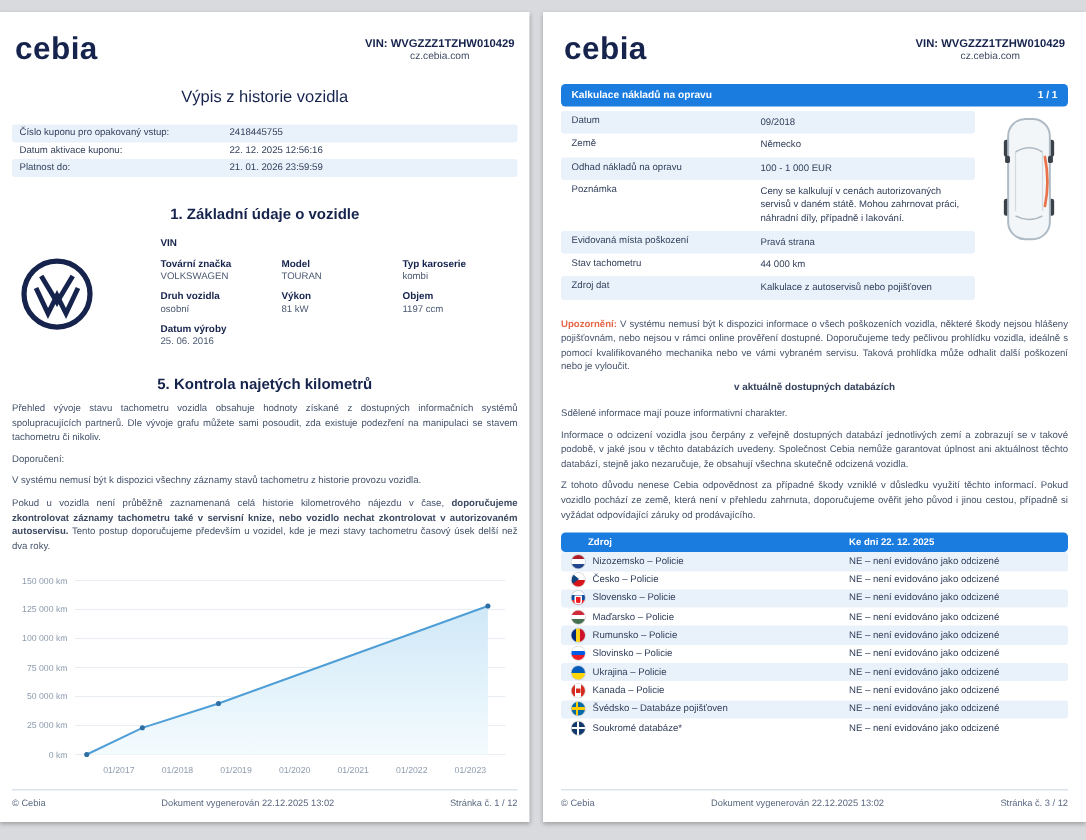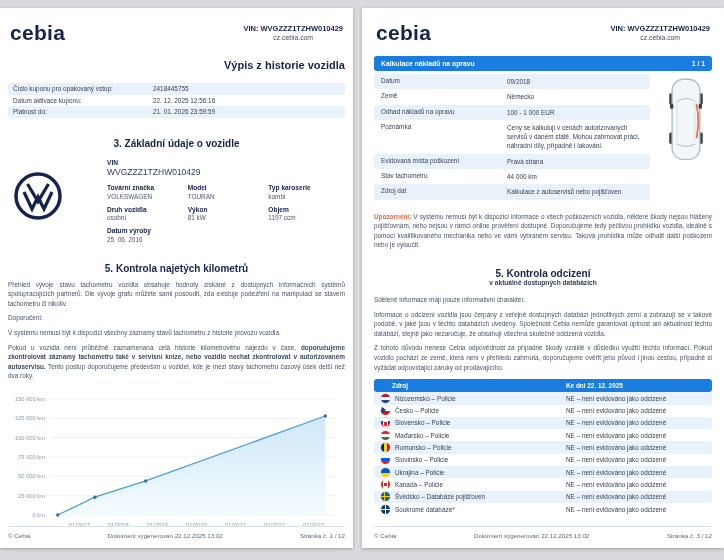--- a/index.html
+++ b/index.html
@@ -9,21 +9,21 @@
   .page-right{left:362px;width:362px;}
   .page-inner{position:relative;height:100%;box-sizing:border-box;padding:12px 8px 0 8px;}
   .page-right .page-inner{padding:12px 12px 0 12px;}
 
   .doc-header{display:flex;justify-content:space-between;align-items:flex-start;margin:2px 2px 0 2px;}
   .logo{font-size:21px;font-weight:bold;color:#15234d;letter-spacing:.3px;line-height:1;}
   .hdr-right{text-align:center;padding-top:2px;}
   .hdr-vin{font-size:7.5px;font-weight:bold;color:#15234d;}
   .hdr-site{font-size:6.8px;color:#3f4c66;margin-top:1px;}
 
-  .doc-title{text-align:right;font-size:11px;font-weight:bold;color:#15234d;margin:16px 0 12px 0;}
+  .doc-title{text-align:center;font-size:11px;font-weight:normal;color:#15234d;margin:16px 0 12px 0;}
 
   .info-row{display:flex;align-items:center;min-height:11.5px;border-radius:2px;}
   .stripe{background:#e9f2fb;}
   .info-label{width:140px;flex:none;padding:2px 0 2px 5px;font-size:6.4px;color:#33415c;}
   .info-value{flex:1;font-size:6.4px;color:#33415c;padding:2px 0;}
 
   .section-heading{text-align:center;font-size:10px;font-weight:bold;color:#15234d;}
   .sh1{margin:20px 0 10px 0;}
   .sh2{margin:20px 0 6px 0;}
   .sh5{margin:18px 0 0 0;}
@@ -105,34 +105,33 @@
           <div class="info-row">
             <div class="info-label">Datum aktivace kuponu:</div>
             <div class="info-value">22. 12. 2025 12:56:16</div>
           </div>
           <div class="info-row stripe">
             <div class="info-label">Platnost do:</div>
             <div class="info-value">21. 01. 2026 23:59:59</div>
           </div>
         </div>
 
-      <div class="section-heading sh1">3. Základní údaje o vozidle</div>
+      <div class="section-heading sh1">1. Základní údaje o vozidle</div>
 
       <div class="vehicle-box">
         <div class="vw-wrap">
           <svg class="vw-logo" width="50" height="50" viewBox="0 0 100 100">
             <circle cx="50" cy="50" r="44" fill="none" stroke="#15234d" stroke-width="7"></circle>
             <path d="M29 26 L50 61 L71 26" fill="none" stroke="#15234d" stroke-width="6.5" stroke-linejoin="miter"></path>
             <path d="M22 42 L38 76 L50 52 L62 76 L78 42" fill="none" stroke="#15234d" stroke-width="6.5" stroke-linejoin="miter"></path>
           </svg>
         </div>
         <div class="vehicle-fields">
           <div class="vin-field">
             <div class="f-label">VIN</div>
-            <div class="vin-val">WVGZZZ1TZHW010429</div>
           </div>
           <div id="fields-grid" class="fields-grid">
               <div class="field">
                 <div class="f-label">Tovární značka</div>
                 <div class="f-value">VOLKSWAGEN</div>
               </div>
               <div class="field">
                 <div class="f-label">Model</div>
                 <div class="f-value">TOURAN</div>
               </div>
@@ -266,21 +265,20 @@
         <path d="M11 82 Q22 88 33 82" fill="none" stroke="#aebac4" stroke-width="1.2"></path>
         <path d="M11 30 L11 78" fill="none" stroke="#d2dae0" stroke-width="1"></path>
         <path d="M33 30 L33 78" fill="none" stroke="#d2dae0" stroke-width="1"></path>
         <rect x="2.5" y="33" width="4" height="6" rx="1.5" fill="#3a4149"></rect>
         <rect x="37.5" y="33" width="4" height="6" rx="1.5" fill="#3a4149"></rect>
         <path d="M35 34 Q39 54 35 74" fill="none" stroke="#e8734a" stroke-width="2.2" stroke-linecap="round"></path>
       </svg>
 
       <div class="para" style="margin-top:12px"><span class="warn-label">Upozornění:</span><span> V systému nemusí být k dispozici informace o všech poškozeních vozidla, některé škody nejsou hlášeny pojišťovnám, nebo nejsou v rámci online prověření dostupné. Doporučujeme tedy pečlivou prohlídku vozidla, ideálně s pomocí kvalifikovaného mechanika nebo ve vámi vybraném servisu. Taková prohlídka může odhalit další poškození nebo je vyloučit.</span></div>
 
-      <div class="section-heading sh5">5. Kontrola odcizení</div>
       <div class="status-sub">v aktuálně dostupných databázích</div>
 
       <div class="para">Sdělené informace mají pouze informativní charakter.</div>
       <div class="para">Informace o odcizení vozidla jsou čerpány z veřejně dostupných databází jednotlivých zemí a zobrazují se v takové podobě, v jaké jsou v těchto databázích uvedeny. Společnost Cebia nemůže garantovat úplnost ani aktuálnost těchto databází, stejně jako nezaručuje, že obsahují všechna skutečně odcizená vozidla.</div>
       <div class="para">Z tohoto důvodu nenese Cebia odpovědnost za případné škody vzniklé v důsledku využití těchto informací. Pokud vozidlo pochází ze země, která není v přehledu zahrnuta, doporučujeme ověřit jeho původ i jinou cestou, případně si vyžádat odpovídající záruky od prodávajícího.</div>
 
       <div class="theft-header">
         <span class="th-col1">Zdroj</span>
         <span class="th-col2">Ke dni 22. 12. 2025</span>
       </div>

